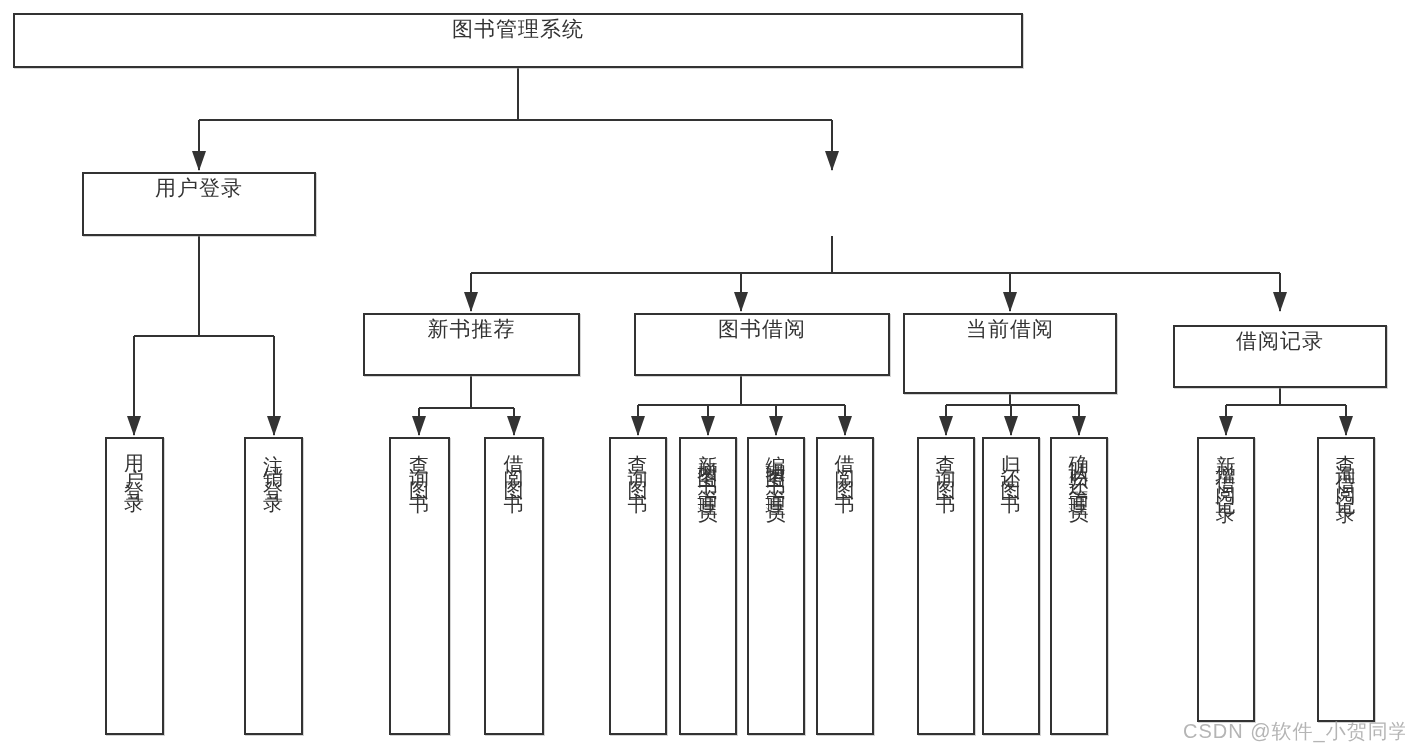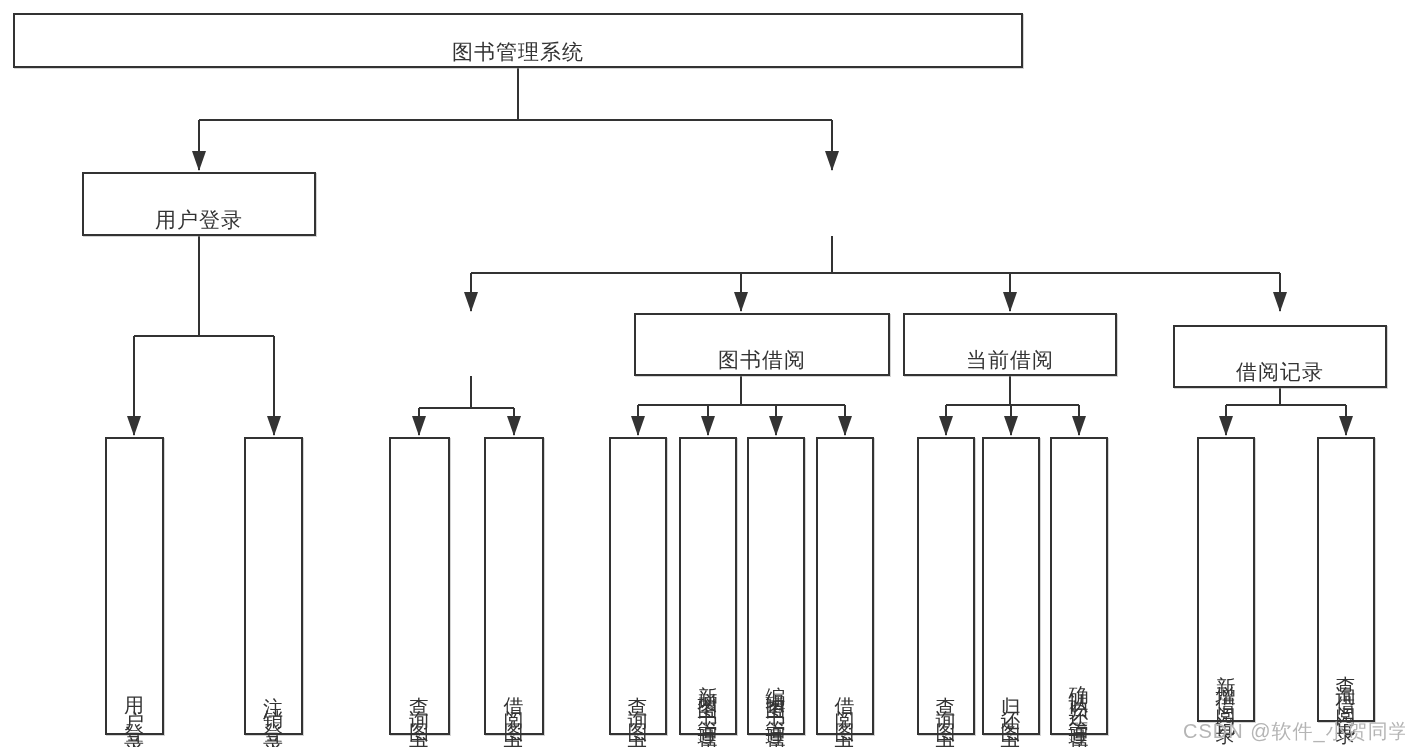--- a/index.html
+++ b/index.html
@@ -12,21 +12,21 @@
     color: #333333;
     overflow: hidden;
   }
   #wires { position: absolute; left: 0; top: 0; width: 1405px; height: 747px; }
   .box {
     position: absolute;
     box-sizing: border-box;
     background: #ffffff;
     border: 2px solid #333333;
     display: flex;
-    align-items: flex-end;
+    align-items: flex-start;
     justify-content: center;
     box-shadow: 1px 1px 0 rgba(160,160,160,.45);
     font-family: Liberation Serif, serif;
   }
   .box.h span {
     font-size: 21px;
     letter-spacing: 1px;
     white-space: nowrap;
   }
   .box.v span {
@@ -97,24 +97,27 @@
   </svg>
 
   <div class="box h" style="left:13px;top:13px;width:1010px;height:55px">
     <span>图书管理系统</span>
   </div>
 
   <div class="box h" style="left:82px;top:172px;width:234px;height:64px">
     <span>用户登录</span>
   </div>
 
+  <div class="box h" style="left:363px;top:313px;width:217px;height:63px">
+    <span>新书推荐</span>
+  </div>
   <div class="box h" style="left:634px;top:313px;width:256px;height:63px">
     <span>图书借阅</span>
   </div>
-  <div class="box h" style="left:903px;top:313px;width:214px;height:63px">
+  <div class="box h" style="left:903px;top:313px;width:214px;height:81px">
     <span>当前借阅</span>
   </div>
   <div class="box h" style="left:1173px;top:325px;width:214px;height:63px">
     <span>借阅记录</span>
   </div>
 
   <div class="box v vt4" style="left:105px;top:437px;width:59px;height:298px">
     <span>用户登录</span>
   </div>
   <div class="box v vt4" style="left:244px;top:437px;width:59px;height:298px">

